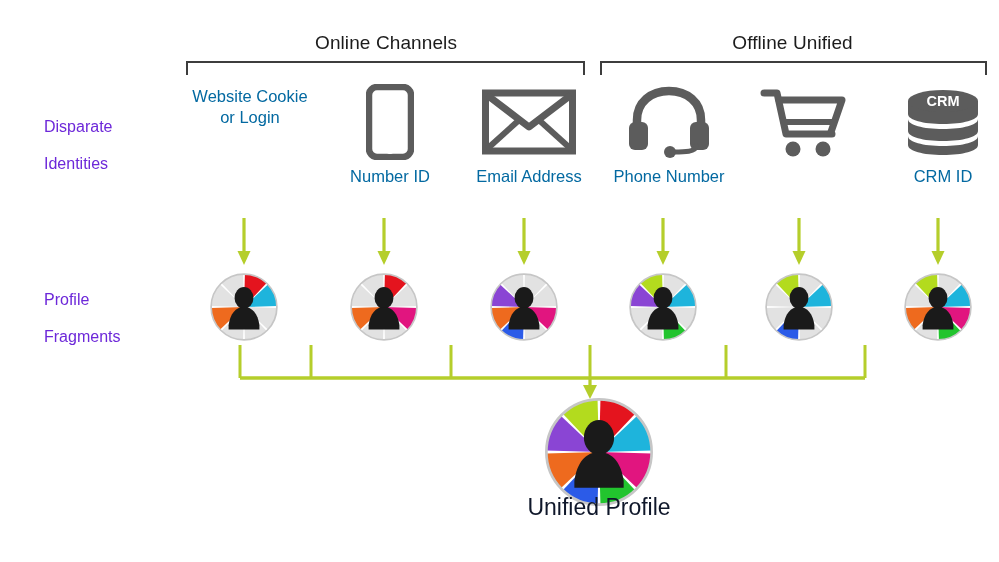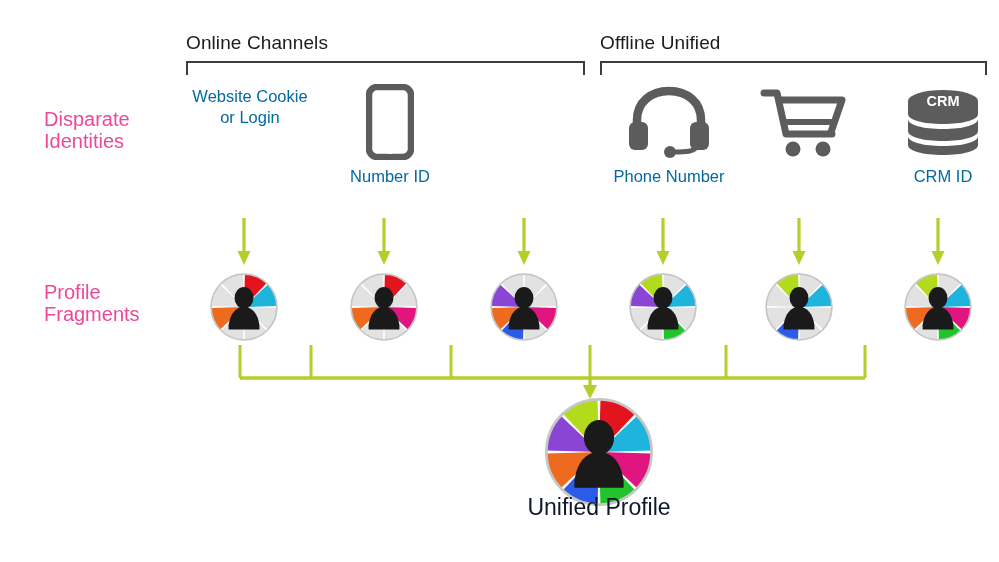--- a/index.html
+++ b/index.html
@@ -21,43 +21,43 @@
     left: 0; top: 0;
     width: 999px;
     height: 562px;
   }
 
   
   .group-label {
     position: absolute;
     font-size: 19px;
     color: #1c1c1c;
-    text-align: left;
+    text-align: center;
     white-space: nowrap;
     letter-spacing: 0.1px;
   }
   #group-online-label { left: 186px; top: 32px; width: 400px; }
   #group-offline-label { left: 600px; top: 32px; width: 385px; }
 
   .bracket {
     position: absolute;
     border-top: 2.5px solid #3d3d3d;
     border-left: 2.5px solid #3d3d3d;
     border-right: 2.5px solid #3d3d3d;
     height: 12px;
   }
   #bracket-online { left: 186px; top: 61px; width: 395px; }
   #bracket-offline { left: 600px; top: 61px; width: 383px; }
 
   
   .row-label {
     position: absolute;
-    font-size: 20px;
-    color: #ec4899;
-    line-height: 22px;
+    font-size: 16px;
+    color: #6d28d9;
+    line-height: 37px;
     white-space: pre-line;
   }
   #row-label-disparate { left: 44px; top: 108px; }
   #row-label-fragments { left: 44px; top: 281px; }
 
   
   .channel {
     position: absolute;
     top: 82px;
     width: 130px;
@@ -142,20 +142,31 @@
       <svg width="48" height="76" viewBox="0 0 48 76">
         <rect x="3" y="3" width="42" height="70" rx="8" fill="none" stroke="#5C5C5C" stroke-width="6.5"></rect>
         <rect x="9.5" y="14" width="29" height="45" fill="#ffffff"></rect>
         <rect x="18.5" y="7.5" width="11" height="3.6" rx="1.8" fill="#ffffff"></rect>
         <circle cx="24" cy="65.5" r="4.6" fill="#ffffff"></circle>
       </svg>
     </div>
     <div class="channel-caption">Number ID</div>
   </div>
 
+  <div class="channel" style="left:464px">
+    <div class="channel-icon-box">
+      <svg width="94" height="66" viewBox="0 0 94 66">
+        <rect x="3.5" y="4" width="87" height="58" fill="none" stroke="#5C5C5C" stroke-width="7"></rect>
+        <path d="M5 6 L47 38 L89 6" fill="none" stroke="#5C5C5C" stroke-width="7" stroke-linejoin="round"></path>
+        <path d="M5 60 L36 32" fill="none" stroke="#5C5C5C" stroke-width="6"></path>
+        <path d="M89 60 L58 32" fill="none" stroke="#5C5C5C" stroke-width="6"></path>
+      </svg>
+    </div>
+    <div class="channel-caption">Email Address</div>
+  </div>
 
   <div class="channel" style="left:604px">
     <div class="channel-icon-box">
       <svg width="86" height="72" viewBox="0 0 86 72">
         <path d="M11 44 V34 C11 16 25 5 43 5 C61 5 75 16 75 34 V44" fill="none" stroke="#5C5C5C" stroke-width="8.5" stroke-linecap="round"></path>
         <rect x="3" y="36" width="19" height="28" rx="6" fill="#5C5C5C"></rect>
         <rect x="64" y="36" width="19" height="28" rx="6" fill="#5C5C5C"></rect>
         <path d="M70 60 C70 66 58 66 48 66" fill="none" stroke="#5C5C5C" stroke-width="5" stroke-linecap="round"></path>
         <circle cx="44" cy="66" r="6" fill="#5C5C5C"></circle>
       </svg>

